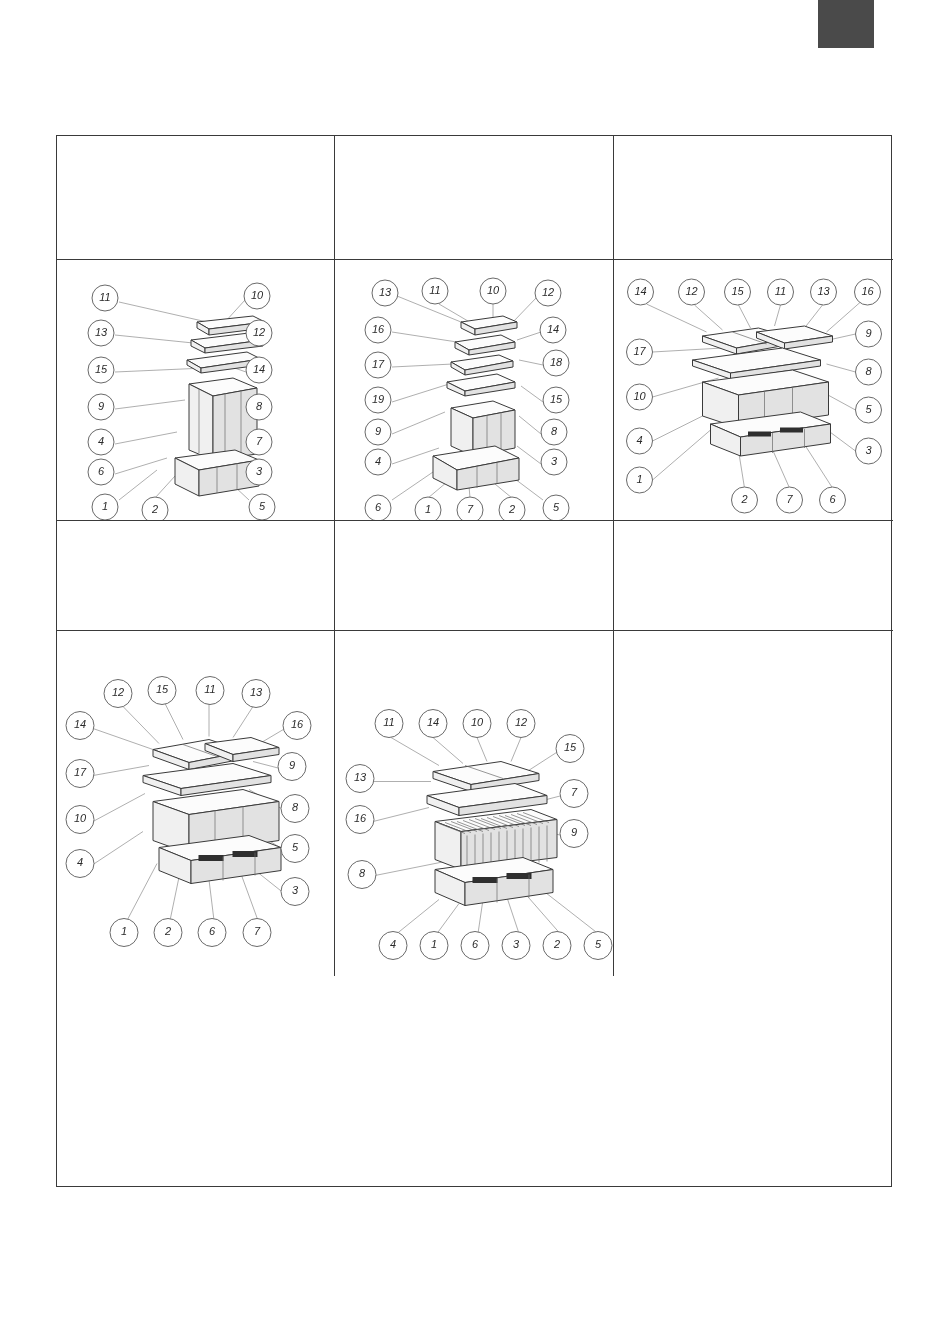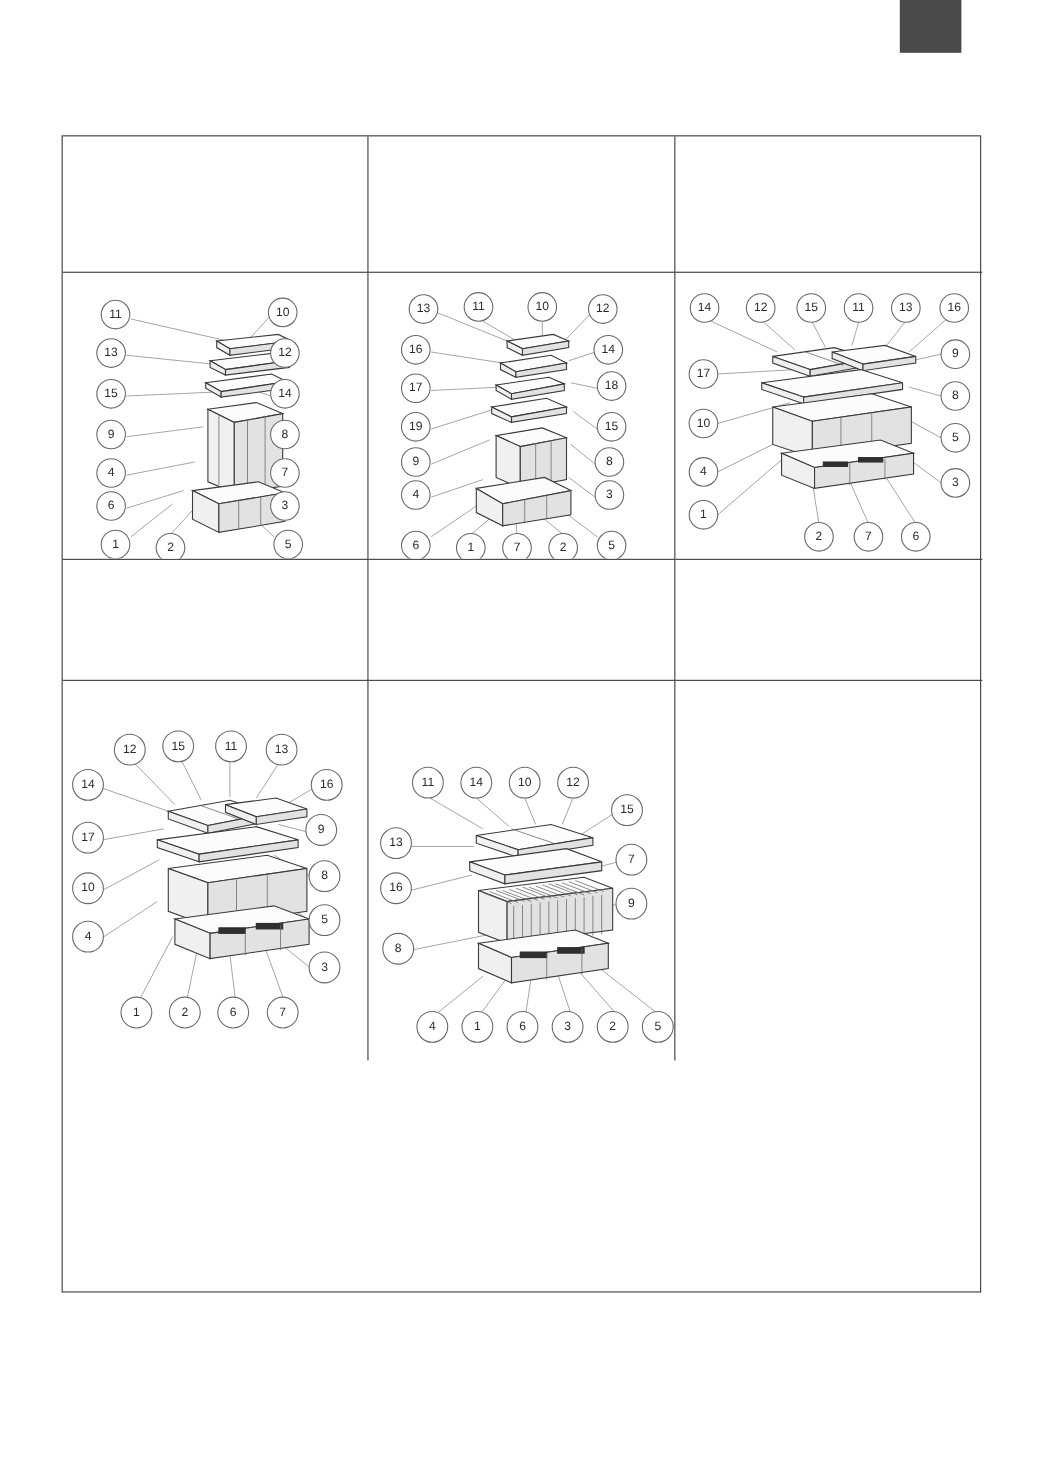--- a/index.html
+++ b/index.html
@@ -23,28 +23,29 @@
     left: 818px;
     width: 56px;
     height: 48px;
     background: #4a4a4a;
   }
 
   
   .grid {
     position: absolute;
     left: 56px;
-    top: 123px;
+    top: 135px;
     width: 836px;
     height: 1052px;
     border: 1px solid #3a3a3a;
     box-sizing: border-box;
     display: grid;
     grid-template-columns: 278px 279px 279px;
     grid-template-rows: 124px 261px 110px 345px;
+    font-style: italic;
   }
   .cell {
     border-right: 1px solid #3a3a3a;
     border-bottom: 1px solid #3a3a3a;
     box-sizing: border-box;
     position: relative;
     overflow: hidden;
   }
   .cell.last-col { border-right: none; }
   .cell.last-row { border-bottom: none; }

